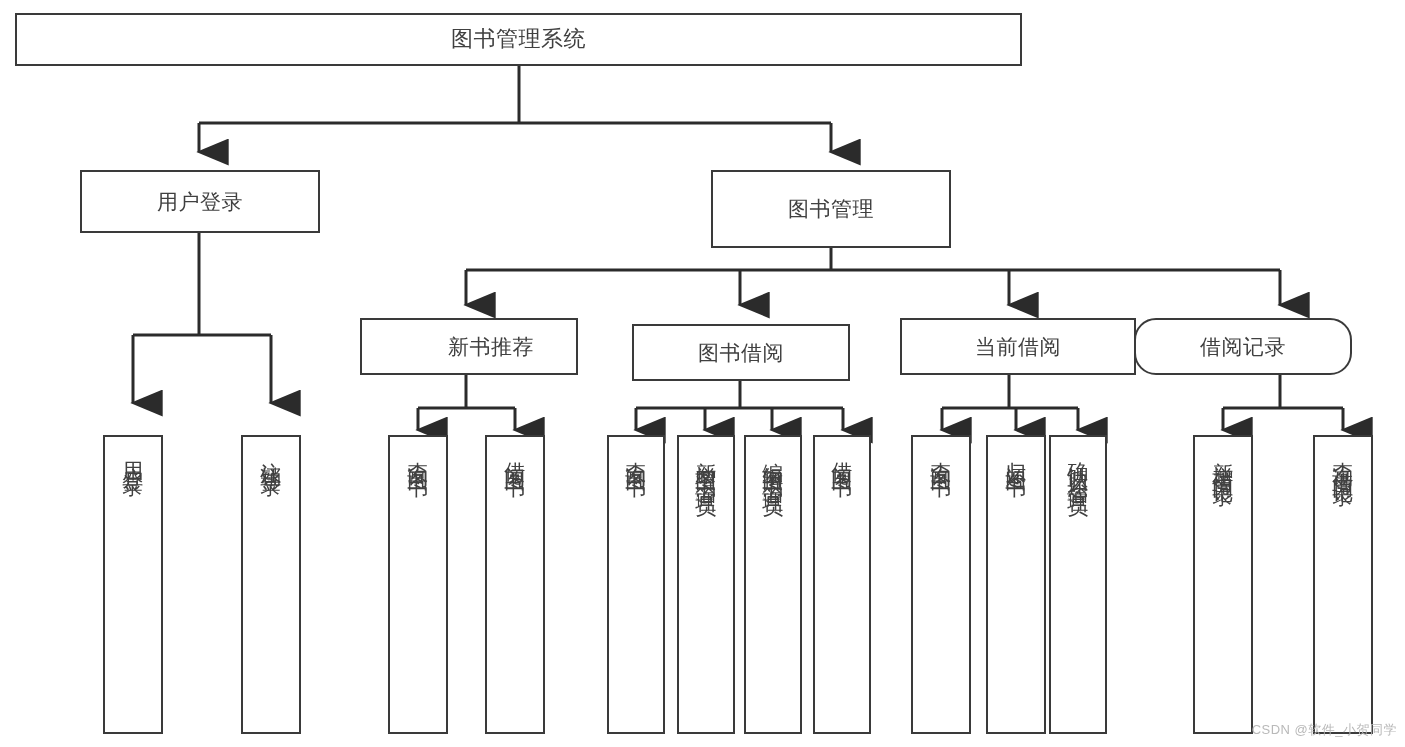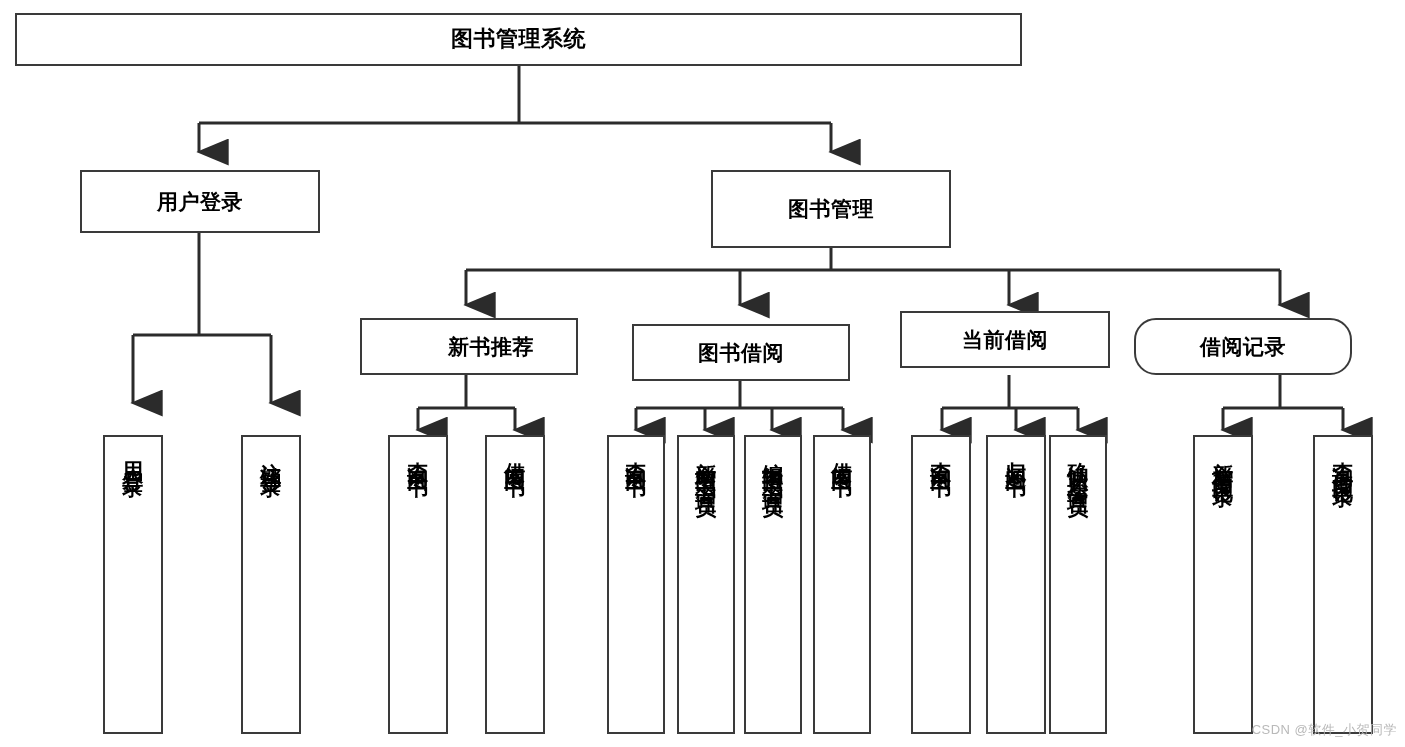--- a/index.html
+++ b/index.html
@@ -26,22 +26,21 @@
     pointer-events: none;
   }
   .node {
     position: absolute;
     box-sizing: border-box;
     background: #ffffff;
     border: 2.5px solid #3a3a3a;
     display: flex;
     align-items: center;
     justify-content: center;
-    color: #000000;
-    font-weight: bold;
+    color: #404040;
   }
   .node .label {
     text-align: center;
     line-height: 1.12;
     letter-spacing: 0.5px;
   }
   .node.horizontal .label {
     writing-mode: horizontal-tb;
     font-size: 21px;
   }
@@ -141,21 +140,21 @@
   </div>
 
   <div class="node horizontal" style="left:360px; top:318px; width:218px; height:57px;padding-left:44px;">
     <span class="label">新书推荐</span>
   </div>
 
   <div class="node horizontal" style="left:632px; top:324px; width:218px; height:57px;align-items:center;">
     <span class="label">图书借阅</span>
   </div>
 
-  <div class="node horizontal" style="left:900px; top:311px; width:210px; height:57px;">
+  <div class="node horizontal" style="left:900px; top:318px; width:236px; height:57px;">
     <span class="label">当前借阅</span>
   </div>
 
   <div class="node horizontal" style="left:1134px; top:318px; width:218px; height:57px;border-radius:22px;">
     <span class="label">借阅记录</span>
   </div>
 
   <div class="node vertical" style="left:103px; top:435px; width:60px; height:299px;">
     <span class="label">用户登录</span>
   </div>

